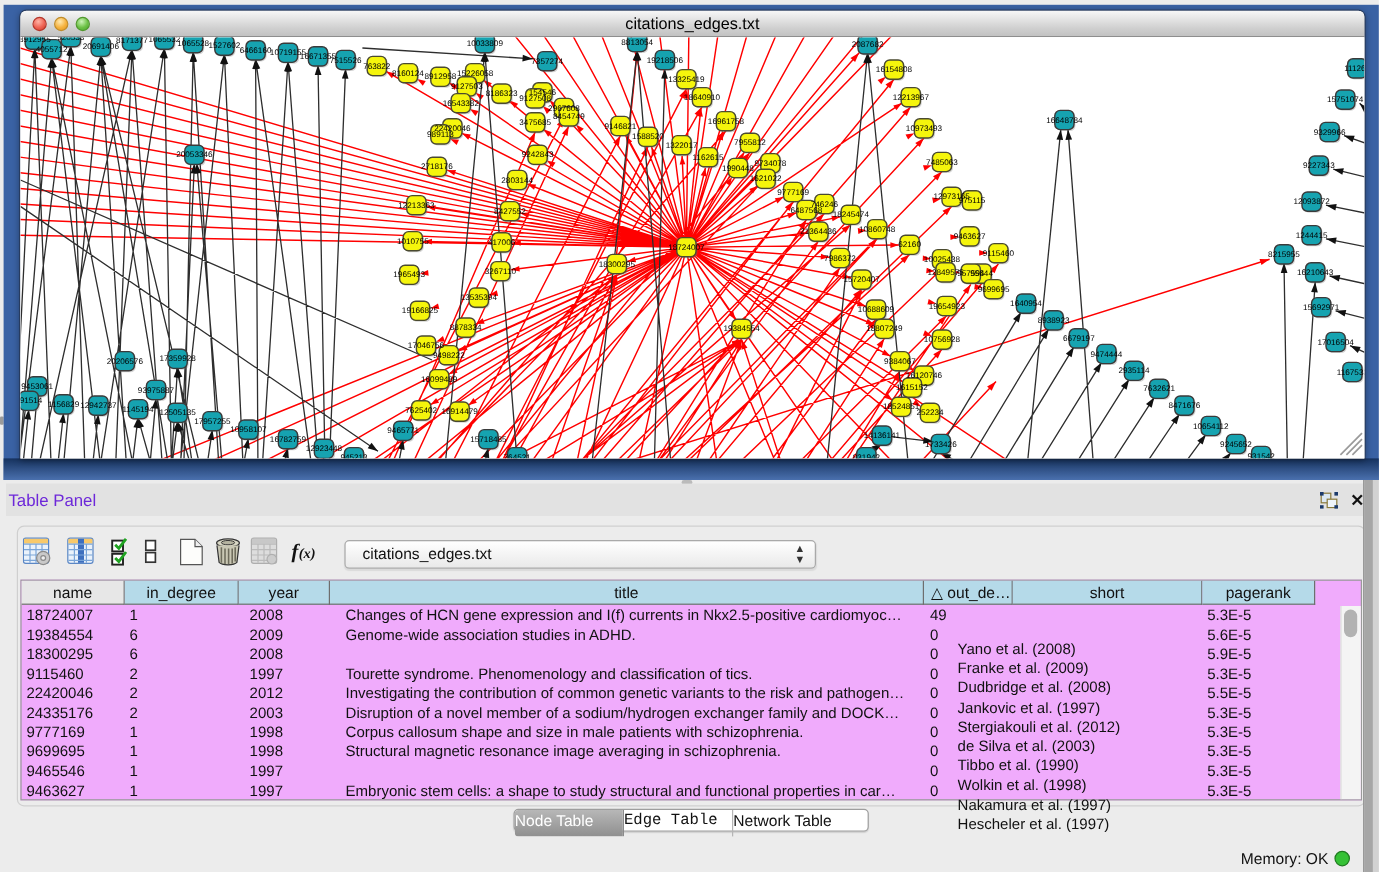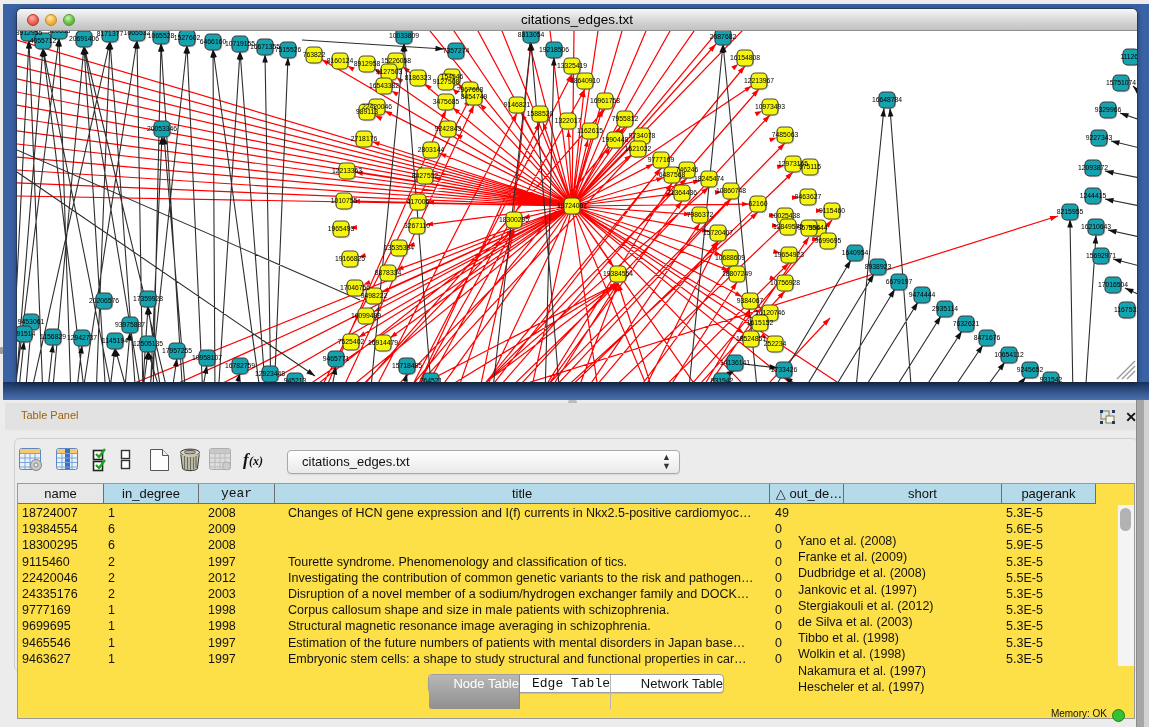--- a/index.html
+++ b/index.html
@@ -13,57 +13,57 @@
   background:linear-gradient(#f7f7f7,#cfcfcf 70%,#c2c2c2);
   border-bottom:1px solid #8e8e8e;box-sizing:border-box;}
 #title{position:absolute;left:0;top:3px;width:100%;text-align:center;font-size:13.5px;color:#000;}
 .tl{position:absolute;top:5px;width:12px;height:12px;border-radius:50%;box-sizing:border-box;}
 #tlr{left:10px;background:radial-gradient(circle at 4px 3px,#ffb3a6,#ee6253 55%,#c93a28);border:1px solid #b5362a;}
 #tly{left:28px;background:radial-gradient(circle at 4px 3px,#ffe9b0,#f6b23d 55%,#dd9424);border:1px solid #c08c28;}
 #tlg{left:46px;background:radial-gradient(circle at 4px 3px,#ccf3b8,#6cc145 55%,#47a52c);border:1px solid #51982e;}
 #canvas{position:absolute;left:0;top:22px;width:1120px;height:351px;background:#fff;overflow:hidden;}
 #tp{position:absolute;left:0;top:400px;width:1149px;height:327px;background:#ececec;}
 #tpbar{position:absolute;left:5px;top:3px;width:1141px;height:27px;background:#e2e2e2;}
-#tpbar .t{position:absolute;left:16px;top:6px;font-size:11px;color:#a16207;}
+#tpbar .t{position:absolute;left:2px;top:6px;font-size:14px;color:#6d28d9;}
 #grip{position:absolute;left:568px;top:0px;width:9px;height:4px;border-radius:2px;background:#bbb;}
 #dockico{position:absolute;right:31px;top:7px;width:15px;height:14px;}
 #closeico{position:absolute;right:9px;top:6px;font-size:14px;font-weight:bold;color:#111;}
 #tbox{position:absolute;left:14px;top:38px;width:1122px;height:232px;border:1px solid #cfcfcf;border-radius:6px;}
 .ico{position:absolute;top:47px;}
 #dd{position:absolute;left:287px;top:50px;width:391px;height:22px;border:1px solid #a9a9a9;border-radius:4px;
   background:linear-gradient(#fff,#e9e9e9);box-shadow:0 1px 1px rgba(0,0,0,.08);}
 #dd .t{position:absolute;left:14px;top:3px;font-size:13px;color:#111;}
 #dd .a{position:absolute;right:8px;top:2px;font-size:9px;color:#333;line-height:9px;text-align:center;}
-#tbl{position:absolute;left:17px;top:83px;width:1118px;height:236px;background:#fde047;
+#tbl{position:absolute;left:17px;top:83px;width:1118px;height:184px;background:#f0abfc;
   border:1px solid #9a9a9a;box-sizing:border-box;}
 #thead{position:absolute;left:0;top:0;width:1100px;height:21px;font-size:13px;color:#111;}
 #thead div{position:absolute;top:0;height:20px;border-right:1px solid #6e6e6e;border-bottom:1px solid #6e6e6e;
   background:#b5dae9;text-align:center;line-height:20px;box-sizing:border-box;}
 #thead .h0{left:0;width:86px;background:#e7e7e7;}
 #thead .h1{left:86px;width:95px;}
-#thead .h2{left:181px;width:76px;font-family:Liberation Mono, monospace;}
+#thead .h2{left:181px;width:76px;}
 #thead .h3{left:257px;width:495px;}
 #thead .h4{left:752px;width:74px;text-align:center;padding-left:5px;}
 #thead .h5{left:826px;width:158px;}
 #thead .h6{left:984px;width:94px;}
 #tbody{position:absolute;left:0;top:22px;width:1100px;font-size:12.5px;color:#111;}
 .tr{position:relative;height:16.2px;white-space:nowrap;}
 .tr div{position:absolute;top:0;overflow:hidden;}
 .c0{left:4px;width:80px;}.c1{left:90px;width:90px;}.c2{left:190px;width:66px;}
 .c3{left:270px;width:484px;}.c4{left:757px;width:68px;}.c5{left:780px;width:158px;text-align:left;margin-top:28px;}
 .c6{left:988px;width:90px;}
 #vsb{position:absolute;right:0;top:21px;width:16px;height:161px;background:#f4f4f4;border-left:1px solid #dcdcdc;}
 #vsb .th{position:absolute;left:2px;top:3px;width:11px;height:23px;border-radius:6px;background:#b2b2b2;}
 #seg{position:absolute;left:428px;top:274px;width:296px;height:19px;border:1px solid #9e9e9e;border-radius:4px;
   background:#fff;font-size:13px;box-sizing:border-box;box-shadow:0 1px 1px rgba(0,0,0,.12);}
-#seg div{position:absolute;top:0;height:34px;line-height:17px;text-align:right;color:#111;}
+#seg div{position:absolute;top:0;height:22px;line-height:17px;text-align:left;color:#111;}
 #seg .s0{left:0;width:90px;background:linear-gradient(#b7b7b7,#8f8f8f);color:#fff;border-radius:3px 0 0 3px;border-right:1px solid #8a8a8a;}
 #seg .s1{left:91px;width:90px;border-right:1px solid #b5b5b5;font-family:Liberation Mono, monospace;}
 #seg .s2{left:182px;width:112px;}
-#mem{position:absolute;right:42px;top:308px;font-size:10px;color:#111;}
+#mem{position:absolute;right:42px;top:308px;font-size:13px;color:#111;}
 #memdot{position:absolute;right:24px;top:309px;width:11px;height:11px;border-radius:50%;
   background:#35c135;border:1px solid #1f7a1f;}
 #rstrip{position:absolute;right:0;top:400px;width:12px;height:327px;background:#d2d2d2;border-left:1px solid #8a8a8a;}
 #rstrip .in{position:absolute;left:0;top:0;width:7px;height:327px;background:#a6a6a6;}
 svg text{dominant-baseline:auto}
 </style></head><body>
 <div id="lmark"></div>
 <div id="desk">
   <div id="deskshadow"></div>
   <div id="win">
@@ -780,20 +780,21 @@
           <div class="c2">2008</div>
           <div class="c3">Changes of HCN gene expression and I(f) currents in Nkx2.5‑positive cardiomyoc…</div>
           <div class="c4">49</div>
           <div class="c5">Yano et al. (2008)</div>
           <div class="c6">5.3E-5</div>
         </div>
         <div class="tr">
           <div class="c0">19384554</div>
           <div class="c1">6</div>
           <div class="c2">2009</div>
+          <div class="c3">Genome‑wide association studies in ADHD.</div>
           <div class="c4">0</div>
           <div class="c5">Franke et al. (2009)</div>
           <div class="c6">5.6E-5</div>
         </div>
         <div class="tr">
           <div class="c0">18300295</div>
           <div class="c1">6</div>
           <div class="c2">2008</div>
           <div class="c4">0</div>
           <div class="c5">Dudbridge et al. (2008)</div>
@@ -825,37 +826,36 @@
           <div class="c4">0</div>
           <div class="c5">de Silva et al. (2003)</div>
           <div class="c6">5.3E-5</div>
         </div>
         <div class="tr">
           <div class="c0">9777169</div>
           <div class="c1">1</div>
           <div class="c2">1998</div>
           <div class="c3">Corpus callosum shape and size in male patients with schizophrenia.</div>
           <div class="c4">0</div>
-          <div class="c5">Tibbo et al. (1998)</div>
+          <div class="c5">Tibbo et al. (1990)</div>
           <div class="c6">5.3E-5</div>
         </div>
         <div class="tr">
           <div class="c0">9699695</div>
           <div class="c1">1</div>
           <div class="c2">1998</div>
           <div class="c3">Structural magnetic resonance image averaging in schizophrenia.</div>
           <div class="c4">0</div>
           <div class="c5">Wolkin et al. (1998)</div>
           <div class="c6">5.3E-5</div>
         </div>
         <div class="tr">
           <div class="c0">9465546</div>
           <div class="c1">1</div>
           <div class="c2">1997</div>
-          <div class="c3">Estimation of the future numbers of patients with mental disorders in Japan base…</div>
           <div class="c4">0</div>
           <div class="c5">Nakamura et al. (1997)</div>
           <div class="c6">5.3E-5</div>
         </div>
         <div class="tr">
           <div class="c0">9463627</div>
           <div class="c1">1</div>
           <div class="c2">1997</div>
           <div class="c3">Embryonic stem cells: a shape to study structural and functional properties in car…</div>
           <div class="c4">0</div>

